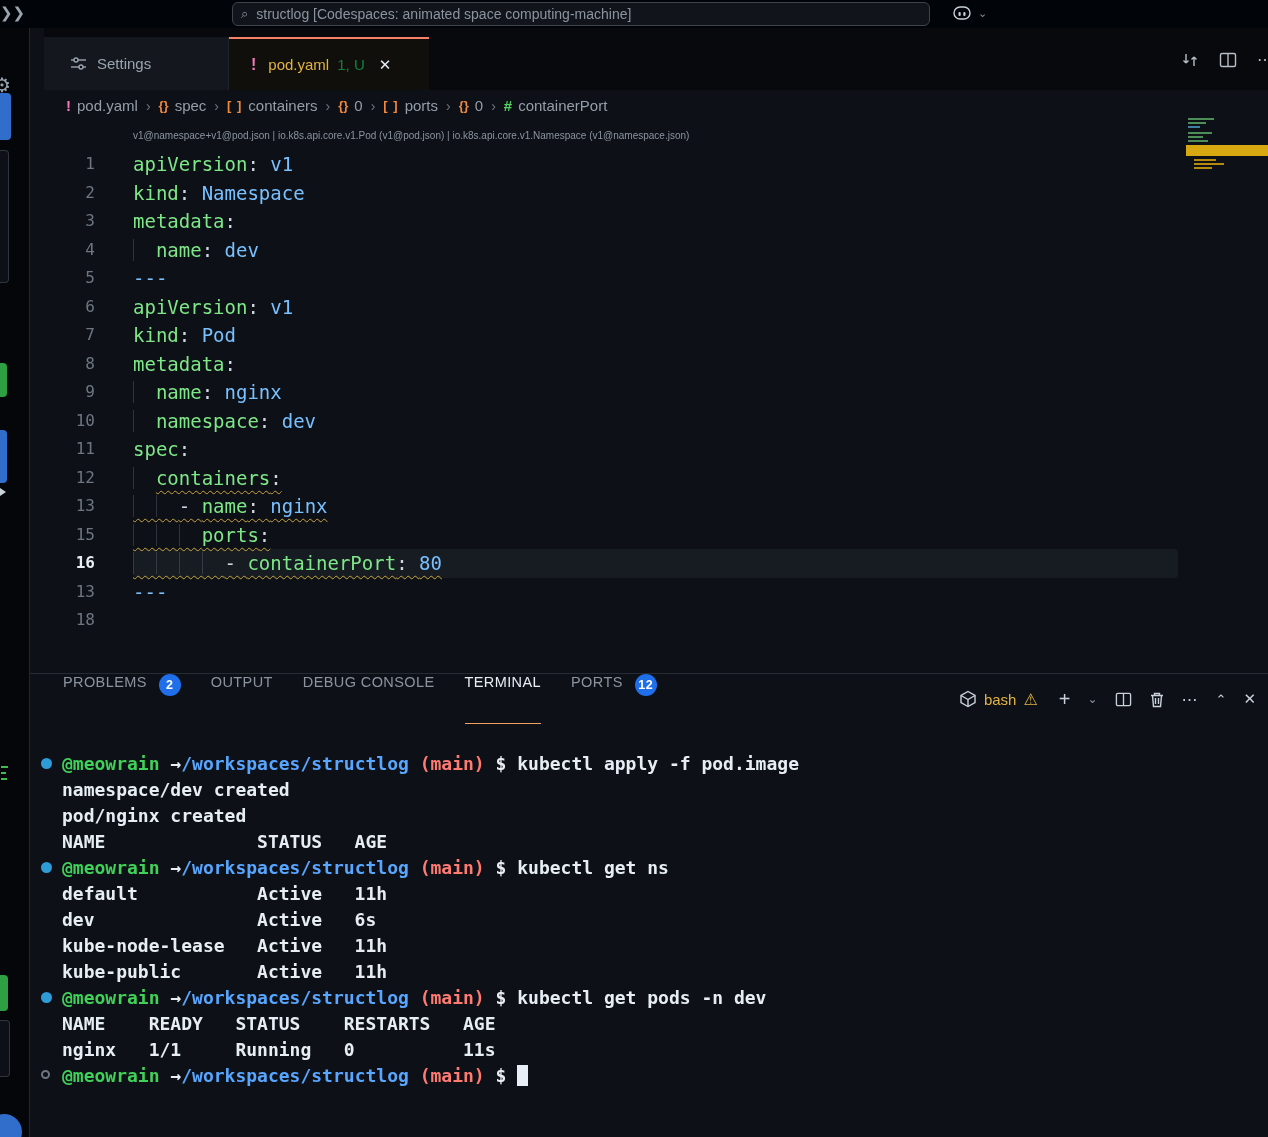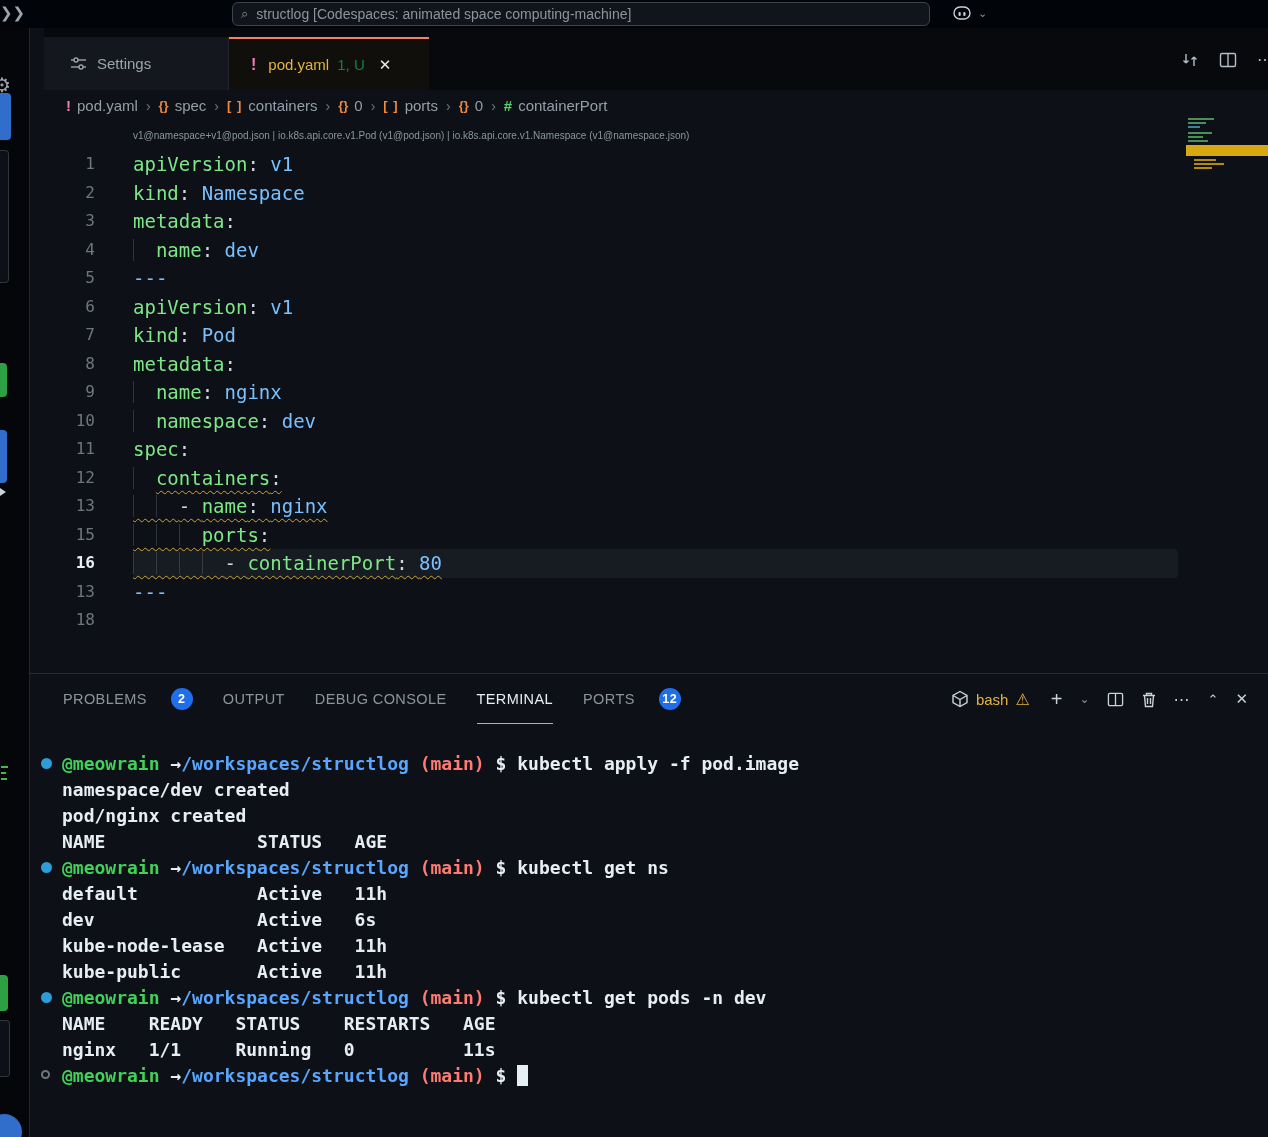--- a/index.html
+++ b/index.html
@@ -72,26 +72,26 @@
   .minimap { position:absolute; right:0; top:112px; width:82px; height:130px; }
   .mm-line { position:absolute; height:2px; }
   .mm-band { position:absolute; left:0; top:33px; width:82px; height:11px; background:#d7a80f; }
 
   
   .panel { position:absolute; left:30px; top:673px; width:1238px; height:464px;
            background:#0d1117; border-top:1px solid #262c34; }
   .panel-header { position:absolute; left:0; top:0; width:100%; height:50px;
                   display:flex; align-items:center; }
   .ptabs { display:flex; align-items:center; gap:30px; margin-left:33px; }
-  .ptab { display:flex; align-items:center; gap:24px; color:#8b949e; font-size:14.5px;
+  .ptab { display:flex; align-items:flex-start; gap:12px; color:#8b949e; font-size:14.5px;
           letter-spacing:.4px; height:50px; }
   .ptab.active { color:#e6edf3; border-bottom:1.5px solid #f0a35e; }
   .pbadge { background:#1f6feb; color:#fff; border-radius:50%; min-width:22px; height:22px;
             display:flex; align-items:center; justify-content:center; font-size:12.5px; font-weight:bold; }
-  .pactions { margin-left:auto; display:flex; align-items:center; gap:17px; padding-right:20px; color:#c9d1d9; }
+  .pactions { margin-left:auto; display:flex; align-items:center; gap:17px; padding-right:12px; color:#c9d1d9; }
   .shell-label { display:flex; align-items:center; gap:7px; margin-right:4px; }
   .shell-label .bash-name { color:#e3b341; font-size:15px; }
   .warn-tri { color:#e3b341; font-size:16px; }
 
   
   .terminal { position:absolute; left:0; top:50px; width:100%; padding-top:27px; }
   .tl { position:relative; height:26px; line-height:26px; padding-left:32px;
         font-family:"DejaVu Sans Mono", monospace; font-size:18px; font-weight:bold; }
   .tc { white-space:pre; }
   .tm { position:absolute; left:11px; top:7px; width:11px; height:11px; border-radius:50%; }

